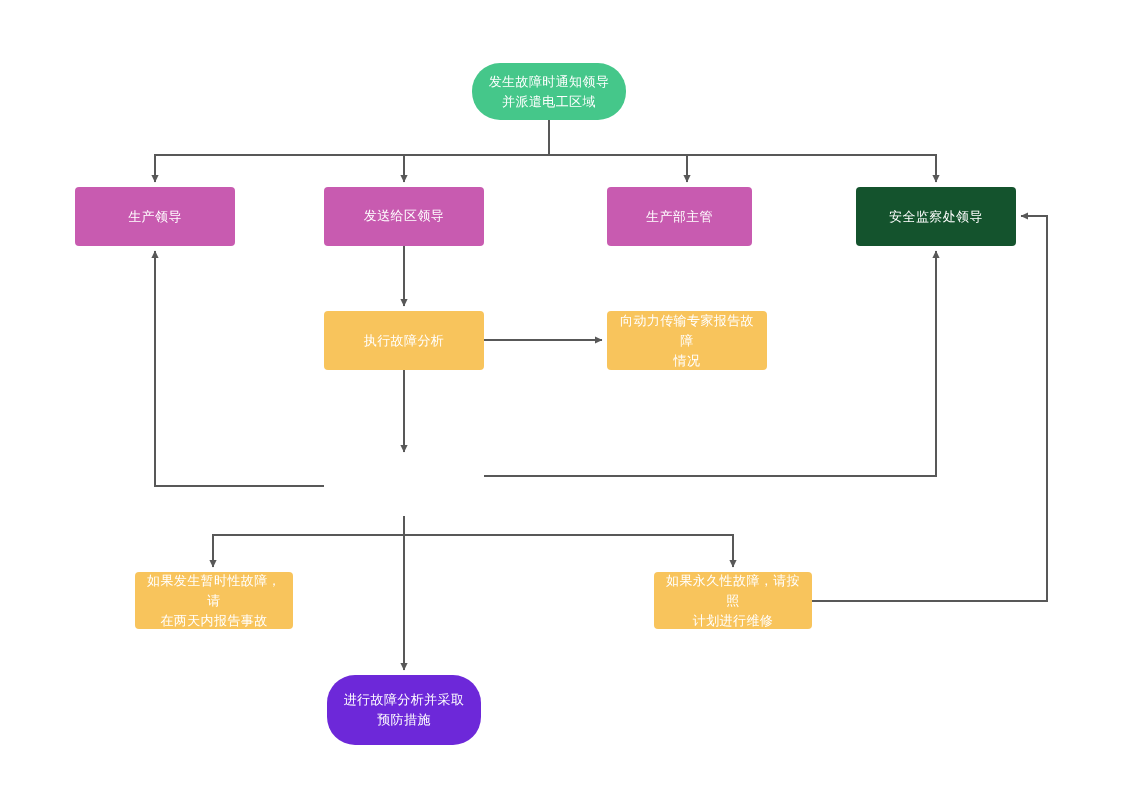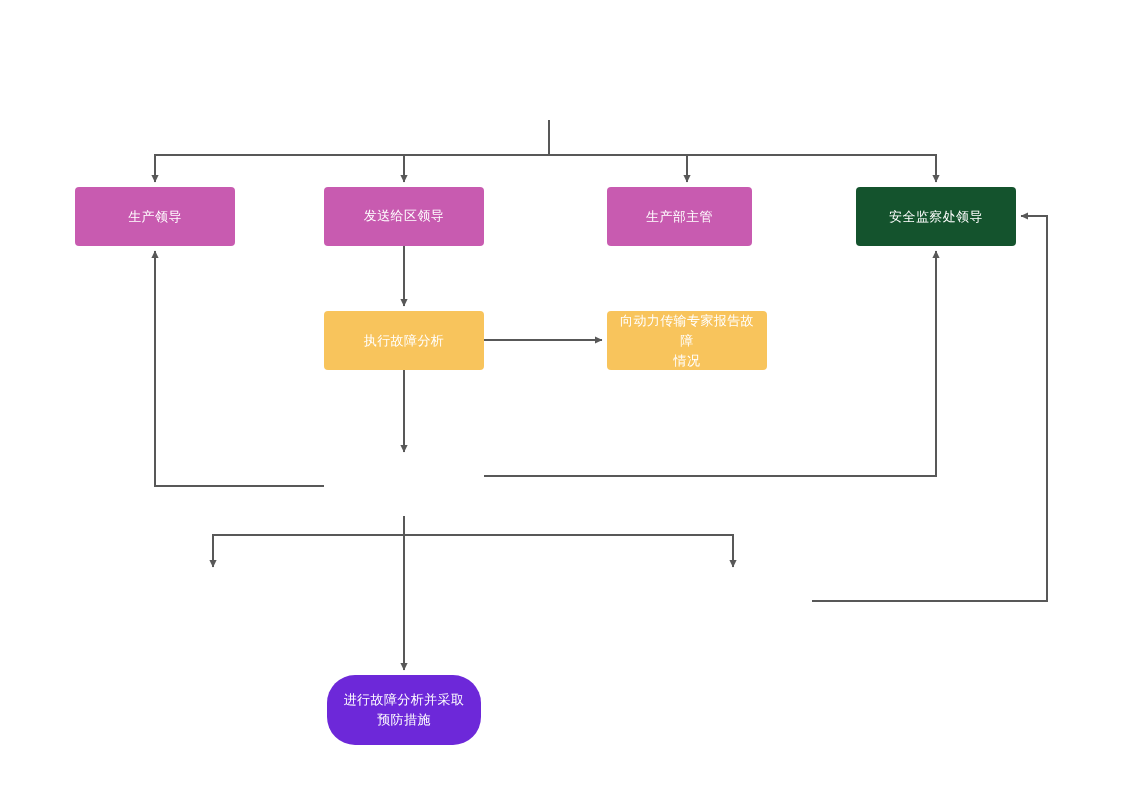--- a/index.html
+++ b/index.html
@@ -73,20 +73,24 @@
       <path d="M484,476 L936,476 L936,251" marker-end="url(#arrow)"></path>
 
       <path d="M404,516 L404,535 L213,535 L213,567" marker-end="url(#arrow)"></path>
       <path d="M404,516 L404,535 L733,535 L733,567" marker-end="url(#arrow)"></path>
       <path d="M404,516 L404,670" marker-end="url(#arrow)"></path>
 
       <path d="M812,601 L1047,601 L1047,216 L1021,216" marker-end="url(#arrow)"></path>
     </g>
   </svg>
 
+  <div class="node shape-round" style="left:472px; top:63px; width:154px; height:57px; background:#45C78A;">
+    <span class="label">发生故障时通知领导
+并派遣电工区域</span>
+  </div>
 
   <div class="node shape-rect" style="left:75px; top:187px; width:160px; height:59px; background:#C85BB0;">
     <span class="label">生产领导</span>
   </div>
 
   <div class="node shape-rect" style="left:324px; top:187px; width:160px; height:59px; background:#C85BB0;font-family:Liberation Mono, monospace;">
     <span class="label">发送给区领导</span>
   </div>
 
   <div class="node shape-rect" style="left:607px; top:187px; width:145px; height:59px; background:#C85BB0;">
@@ -100,20 +104,28 @@
   <div class="node shape-rect" style="left:324px; top:311px; width:160px; height:59px; background:#F8C45C;">
     <span class="label">执行故障分析</span>
   </div>
 
   <div class="node shape-rect" style="left:607px; top:311px; width:160px; height:59px; background:#F8C45C;">
     <span class="label">向动力传输专家报告故障
 情况</span>
   </div>
 
 
+  <div class="node shape-rect" style="left:135px; top:572px; width:158px; height:57px; background:#F8C45C;">
+    <span class="label">如果发生暂时性故障，请
+在两天内报告事故</span>
+  </div>
 
+  <div class="node shape-rect" style="left:654px; top:572px; width:158px; height:57px; background:#F8C45C;">
+    <span class="label">如果永久性故障，请按照
+计划进行维修</span>
+  </div>
 
   <div class="node shape-round" style="left:327px; top:675px; width:154px; height:70px; background:#6d28d9;">
     <span class="label">进行故障分析并采取
 预防措施</span>
   </div>
 
 </div>
 
 </body></html>

